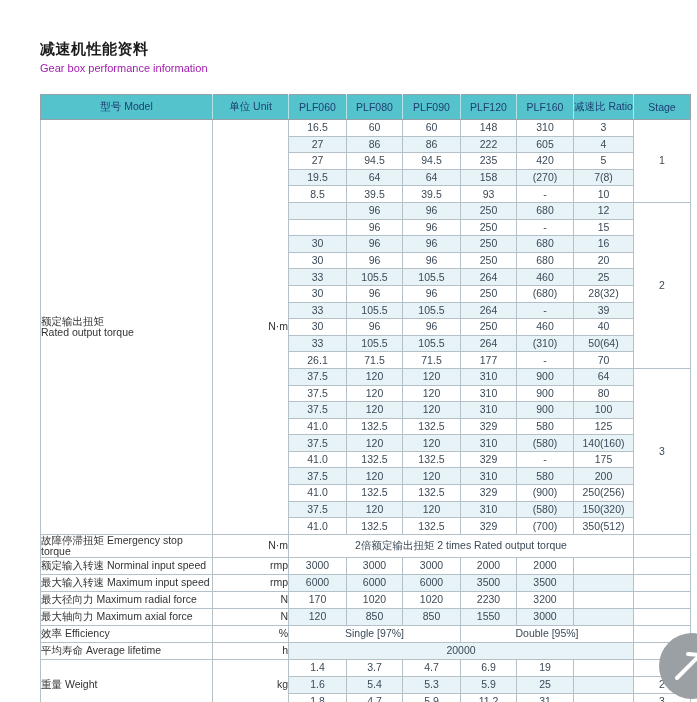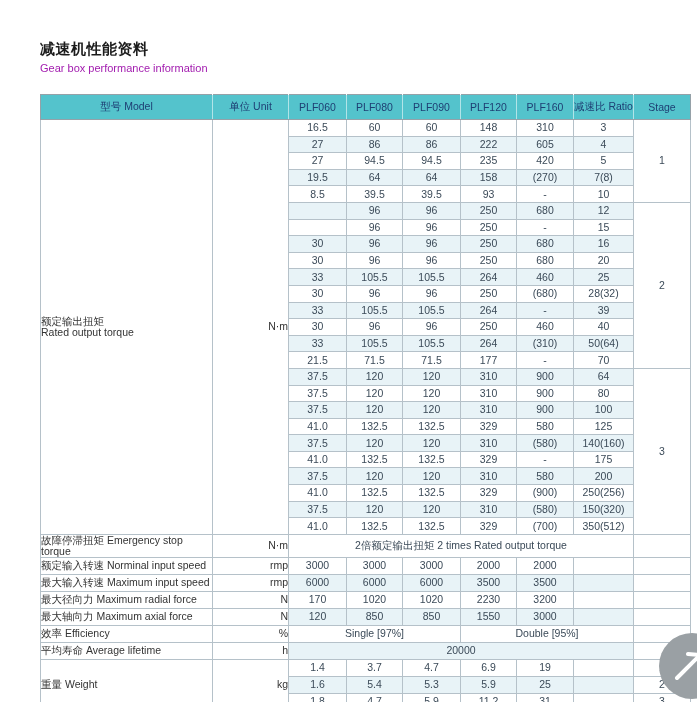--- a/index.html
+++ b/index.html
@@ -217,21 +217,21 @@
         </tr>
         <tr class="alt">
           <td>33</td>
           <td>105.5</td>
           <td>105.5</td>
           <td>264</td>
           <td>(310)</td>
           <td>50(64)</td>
         </tr>
         <tr>
-          <td>21.5</td>
+          <td>26.1</td>
           <td>71.5</td>
           <td>71.5</td>
           <td>177</td>
           <td>-</td>
           <td>70</td>
         </tr>
         <tr class="alt">
           <td>37.5</td>
           <td>120</td>
           <td>120</td>

